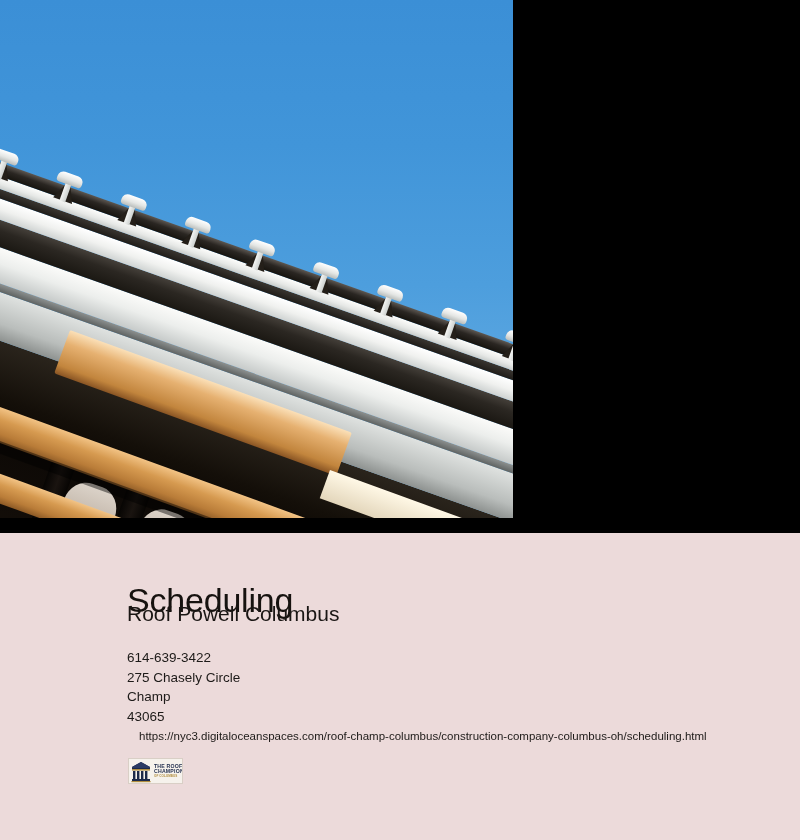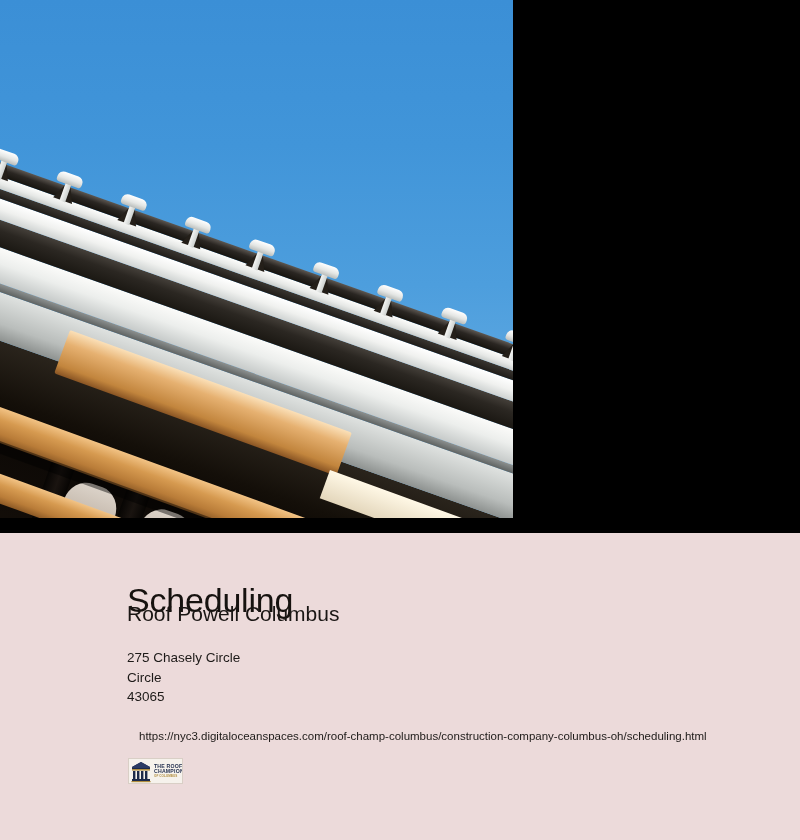--- a/index.html
+++ b/index.html
@@ -377,22 +377,23 @@
                   background:linear-gradient(135deg,#6fb0e4,#4d9edd); opacity:.0;"></div>
     </div>
   </div>
 
   <div class="card"></div>
 
   <h1 class="page-title">Scheduling</h1>
   <div class="page-subtitle">Roof Powell Columbus</div>
 
   <div class="contact-list">
+    <div class="contact-line">614-639-3422</div>
     <div class="contact-line">275 Chasely Circle</div>
-    <div class="contact-line">Circle</div>
+    <div class="contact-line">Champ</div>
     <div class="contact-line">43065</div>
   </div>
 
   <a class="url-line" href="#" style="text-decoration:none;">https://nyc3.digitaloceanspaces.com/roof-champ-columbus/construction-company-columbus-oh/scheduling.html</a>
 
   <div class="logo">
     <div class="logo-mark">
       <svg viewBox="0 0 24 24" width="24" height="24" aria-hidden="true">
         <rect x="0" y="0" width="24" height="24" fill="#f6f2ec"></rect>
         <path d="M12 3 L21 8 L21 10 L3 10 L3 8 Z" fill="#1d2a4a"></path>

